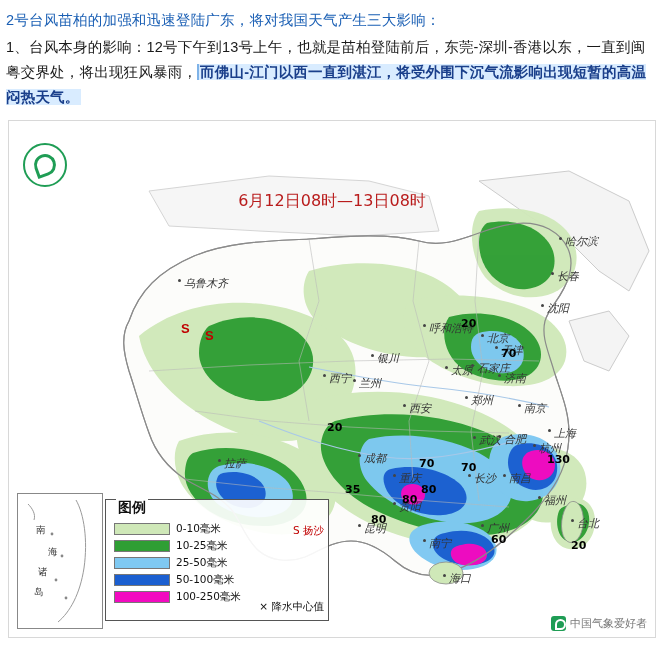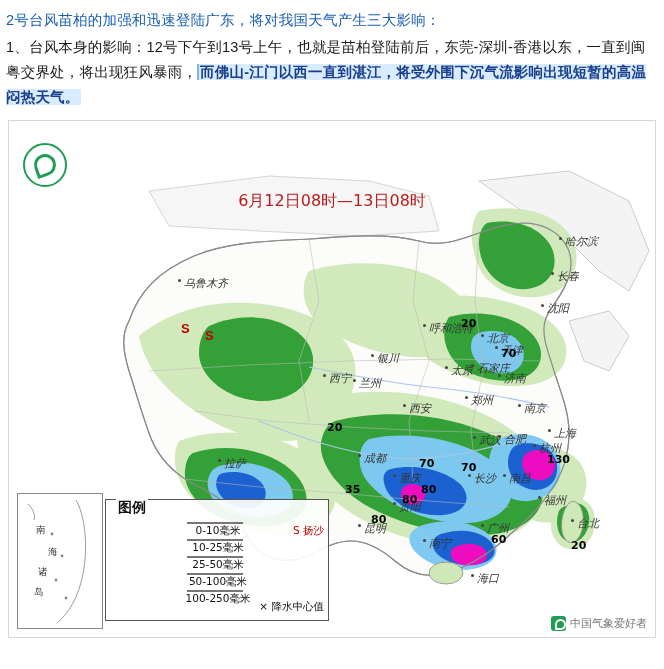--- a/index.html
+++ b/index.html
@@ -127,21 +127,20 @@
     position: absolute;
     left: 8px;
     top: 22px;
     right: 6px;
   }
   .legend-row {
     display: flex;
     align-items: center;
     height: 15px;
     margin-bottom: 2px;
-    flex-direction: column;
   }
   .sw {
     width: 56px;
     height: 12px;
     border: 1px solid #777;
     margin-right: 6px;
     box-sizing: border-box;
   }
   .legend-label {
     font-size: 10.5px;
@@ -389,21 +388,21 @@
   <div class="city" style="left:390px; top:350px;">重庆</div>
   <div class="city" style="left:465px; top:350px;">长沙</div>
   <div class="city" style="left:500px; top:350px;">南昌</div>
   <div class="city" style="left:535px; top:372px;">福州</div>
   <div class="city" style="left:390px; top:378px;">贵阳</div>
   <div class="city" style="left:215px; top:335px;">拉萨</div>
   <div class="city" style="left:355px; top:400px;">昆明</div>
   <div class="city" style="left:420px; top:415px;">南宁</div>
   <div class="city" style="left:478px; top:400px;">广州</div>
   <div class="city" style="left:568px; top:395px;">台北</div>
-  <div class="city" style="left:440px; top:450px;margin-left:28px;">海口</div>
+  <div class="city" style="left:440px; top:450px;">海口</div>
 
   <div class="valnum" style="left:452px; top:196px;">20</div>
   <div class="valnum" style="left:492px; top:226px;">70</div>
   <div class="valnum" style="left:318px; top:300px;">20</div>
   <div class="valnum" style="left:538px; top:332px;">130</div>
   <div class="valnum" style="left:410px; top:336px;">70</div>
   <div class="valnum" style="left:336px; top:362px;text-align:center;">35</div>
   <div class="valnum" style="left:452px; top:340px;">70</div>
   <div class="valnum" style="left:412px; top:362px;">80</div>
   <div class="valnum" style="left:393px; top:372px;">80</div>

